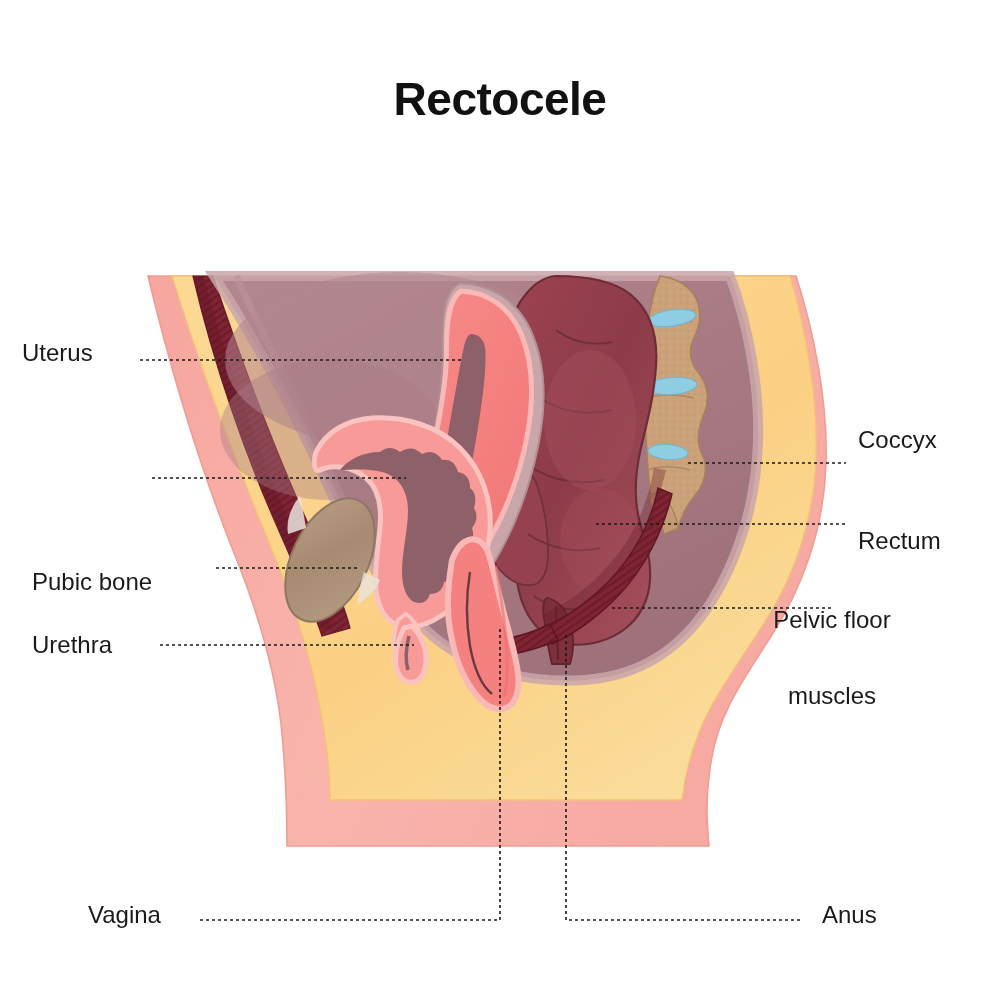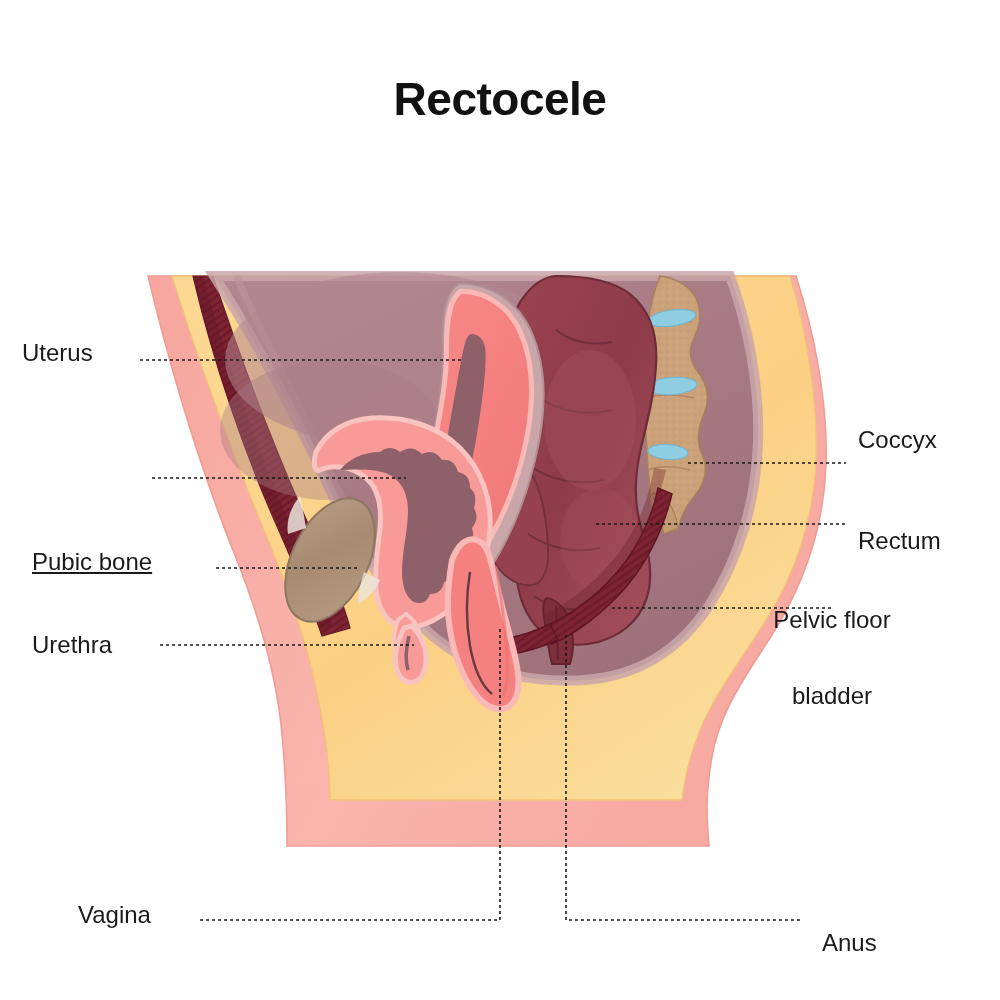--- a/index.html
+++ b/index.html
@@ -399,30 +399,30 @@
       <line x1="596" y1="524" x2="846" y2="524"></line>
       <line x1="612" y1="608" x2="832" y2="608"></line>
       <polyline points="200,920 500,920 500,628"></polyline>
       <polyline points="800,920 566,920 566,632"></polyline>
     </g>
   </svg>
 
   <div class="lbl left" style="left:22px; top:340px;">Uterus</div>
 
 
-  <div class="lbl left" style="left:32px; top:549px;text-decoration:underline;">Pubic bone</div>
+  <div class="lbl left" style="left:32px; top:569px;">Pubic bone</div>
 
   <div class="lbl left" style="left:32px; top:632px;text-align:right;">Urethra</div>
 
   <div class="lbl left" style="left:858px; top:427px;">Coccyx</div>
 
   <div class="lbl left" style="left:858px; top:502px;margin-top:26px;">Rectum</div>
 
   <div class="lbl right" style="right:18px; top:557px; width:300px;">
     <div>Pelvic floor</div>
-    <div>bladder</div>
+    <div>muscles</div>
   </div>
 
-  <div class="lbl left" style="left:78px; top:902px;">Vagina</div>
-
-  <div class="lbl left" style="left:822px; top:902px;margin-top:28px;">Anus</div>
+  <div class="lbl left" style="left:88px; top:902px;">Vagina</div>
+
+  <div class="lbl left" style="left:822px; top:902px;">Anus</div>
 
 </div>
 
 </body></html>

